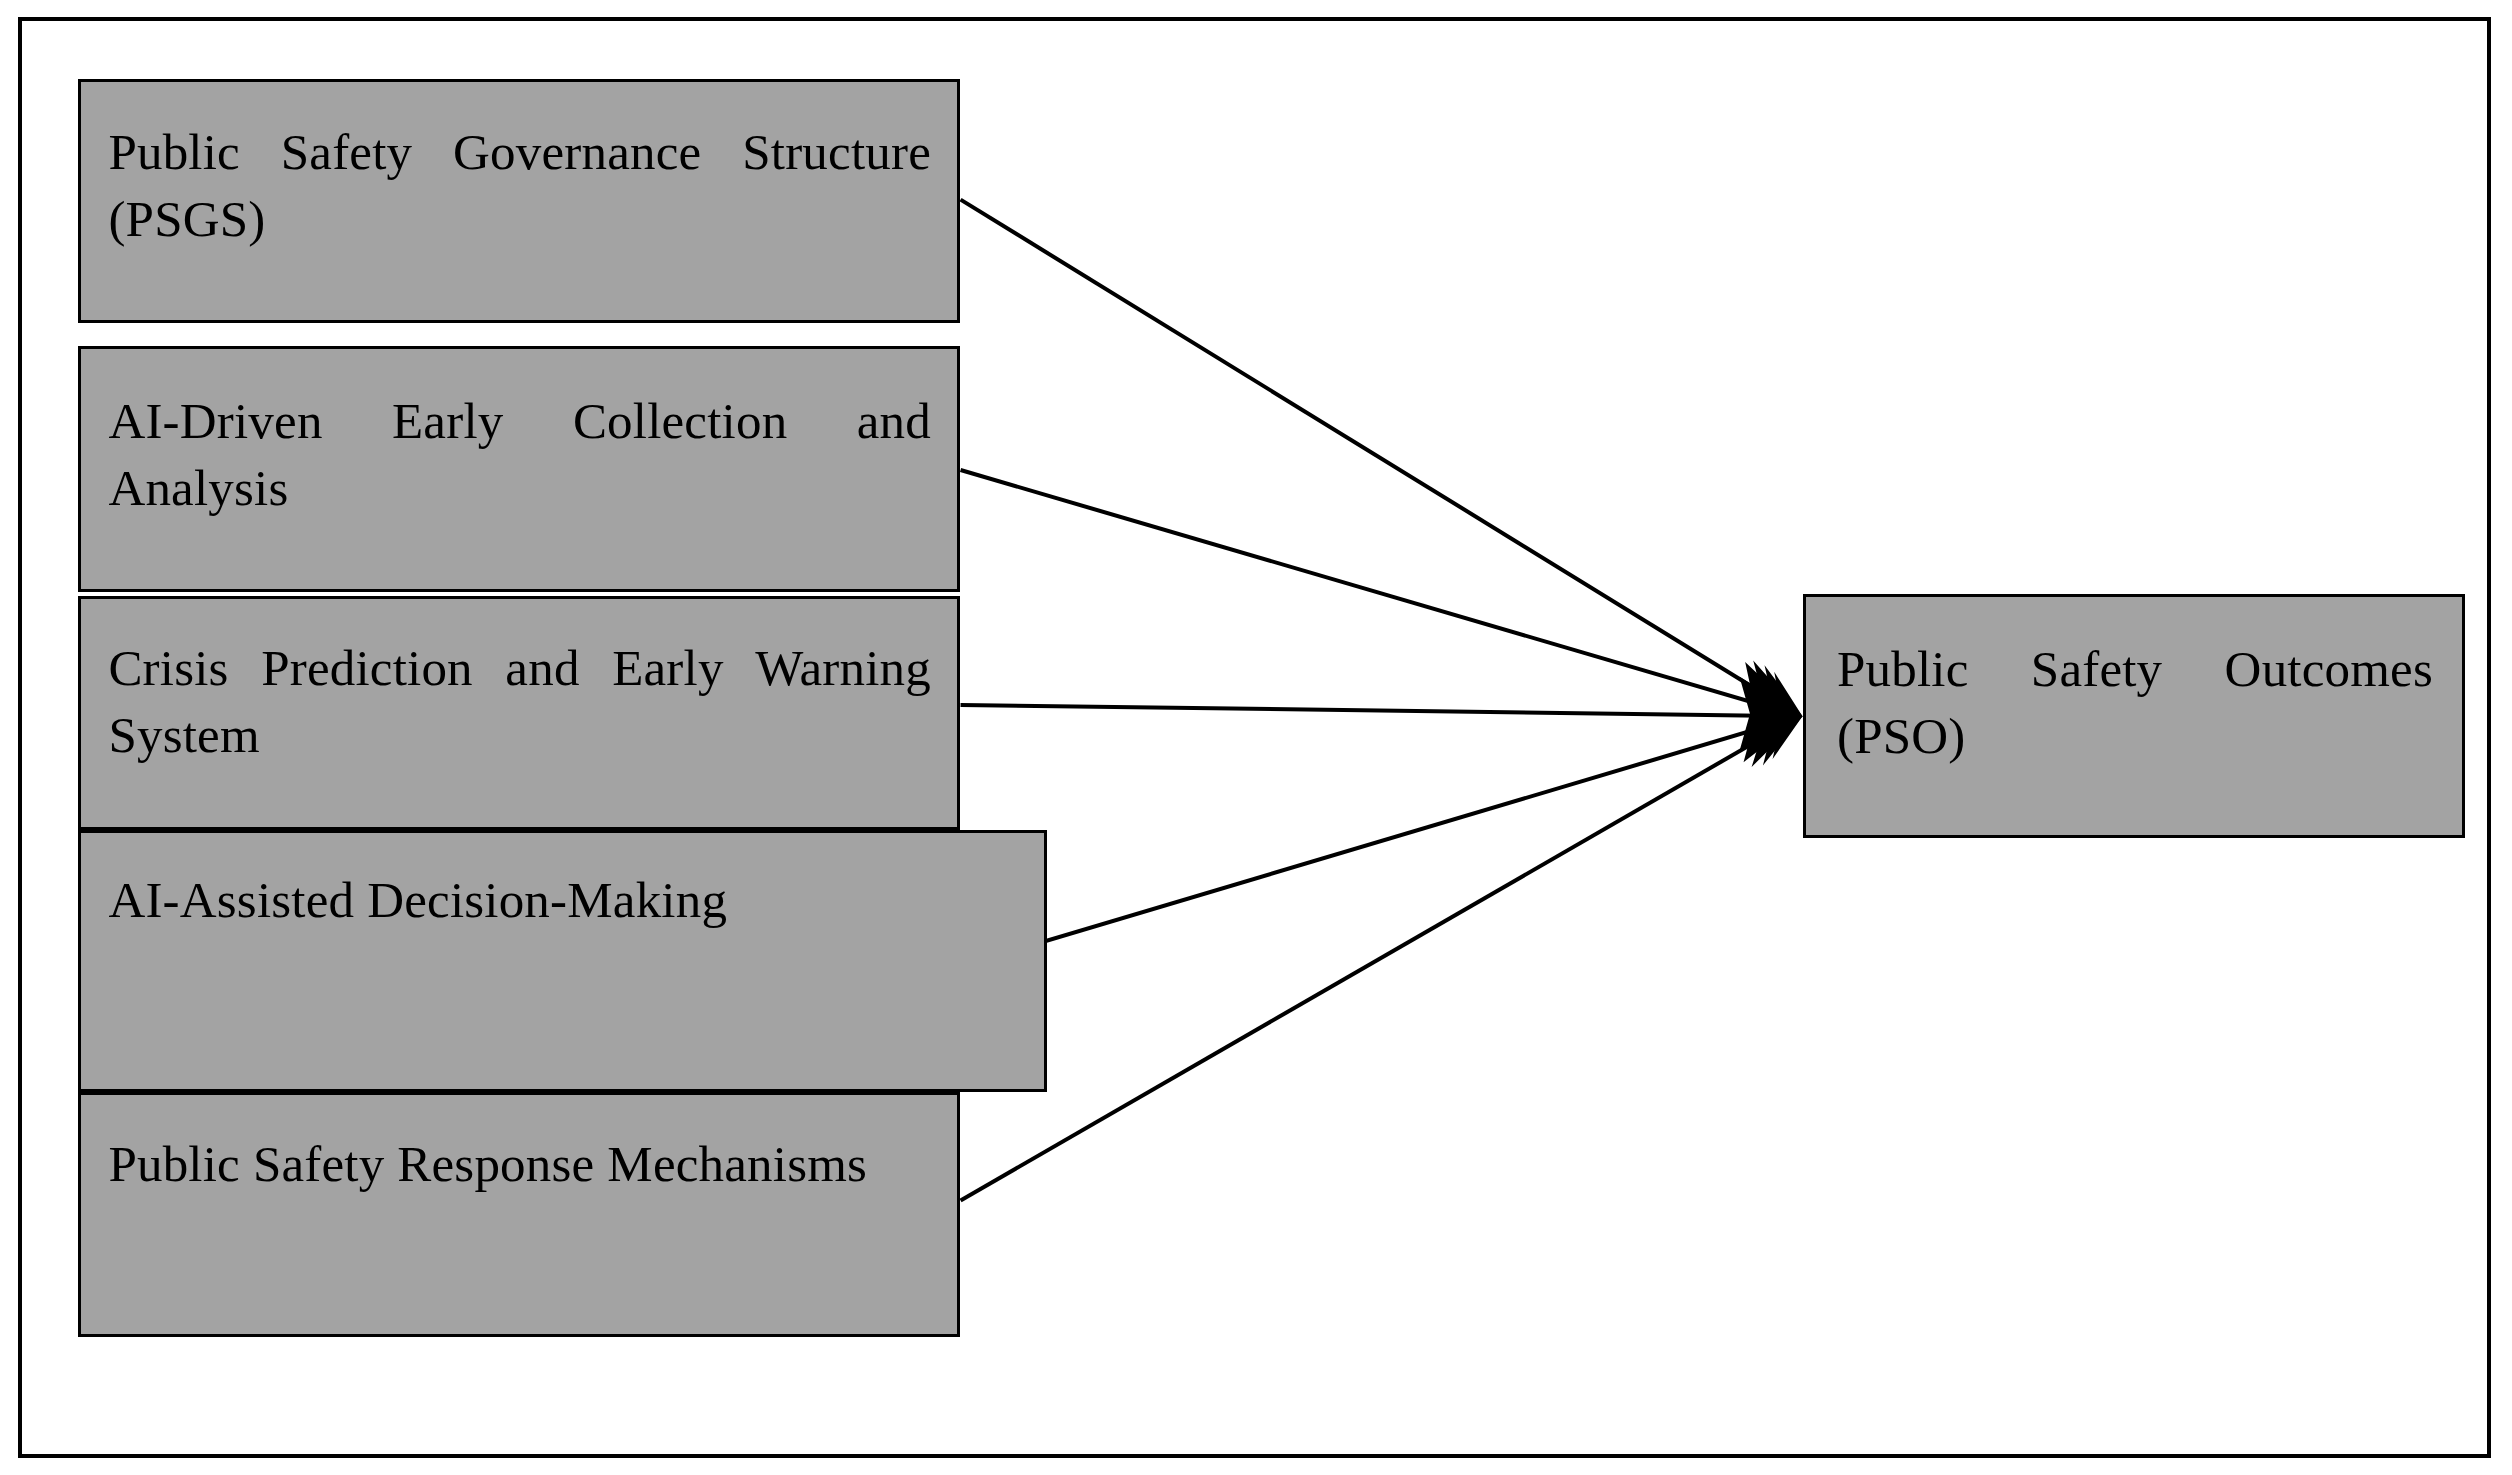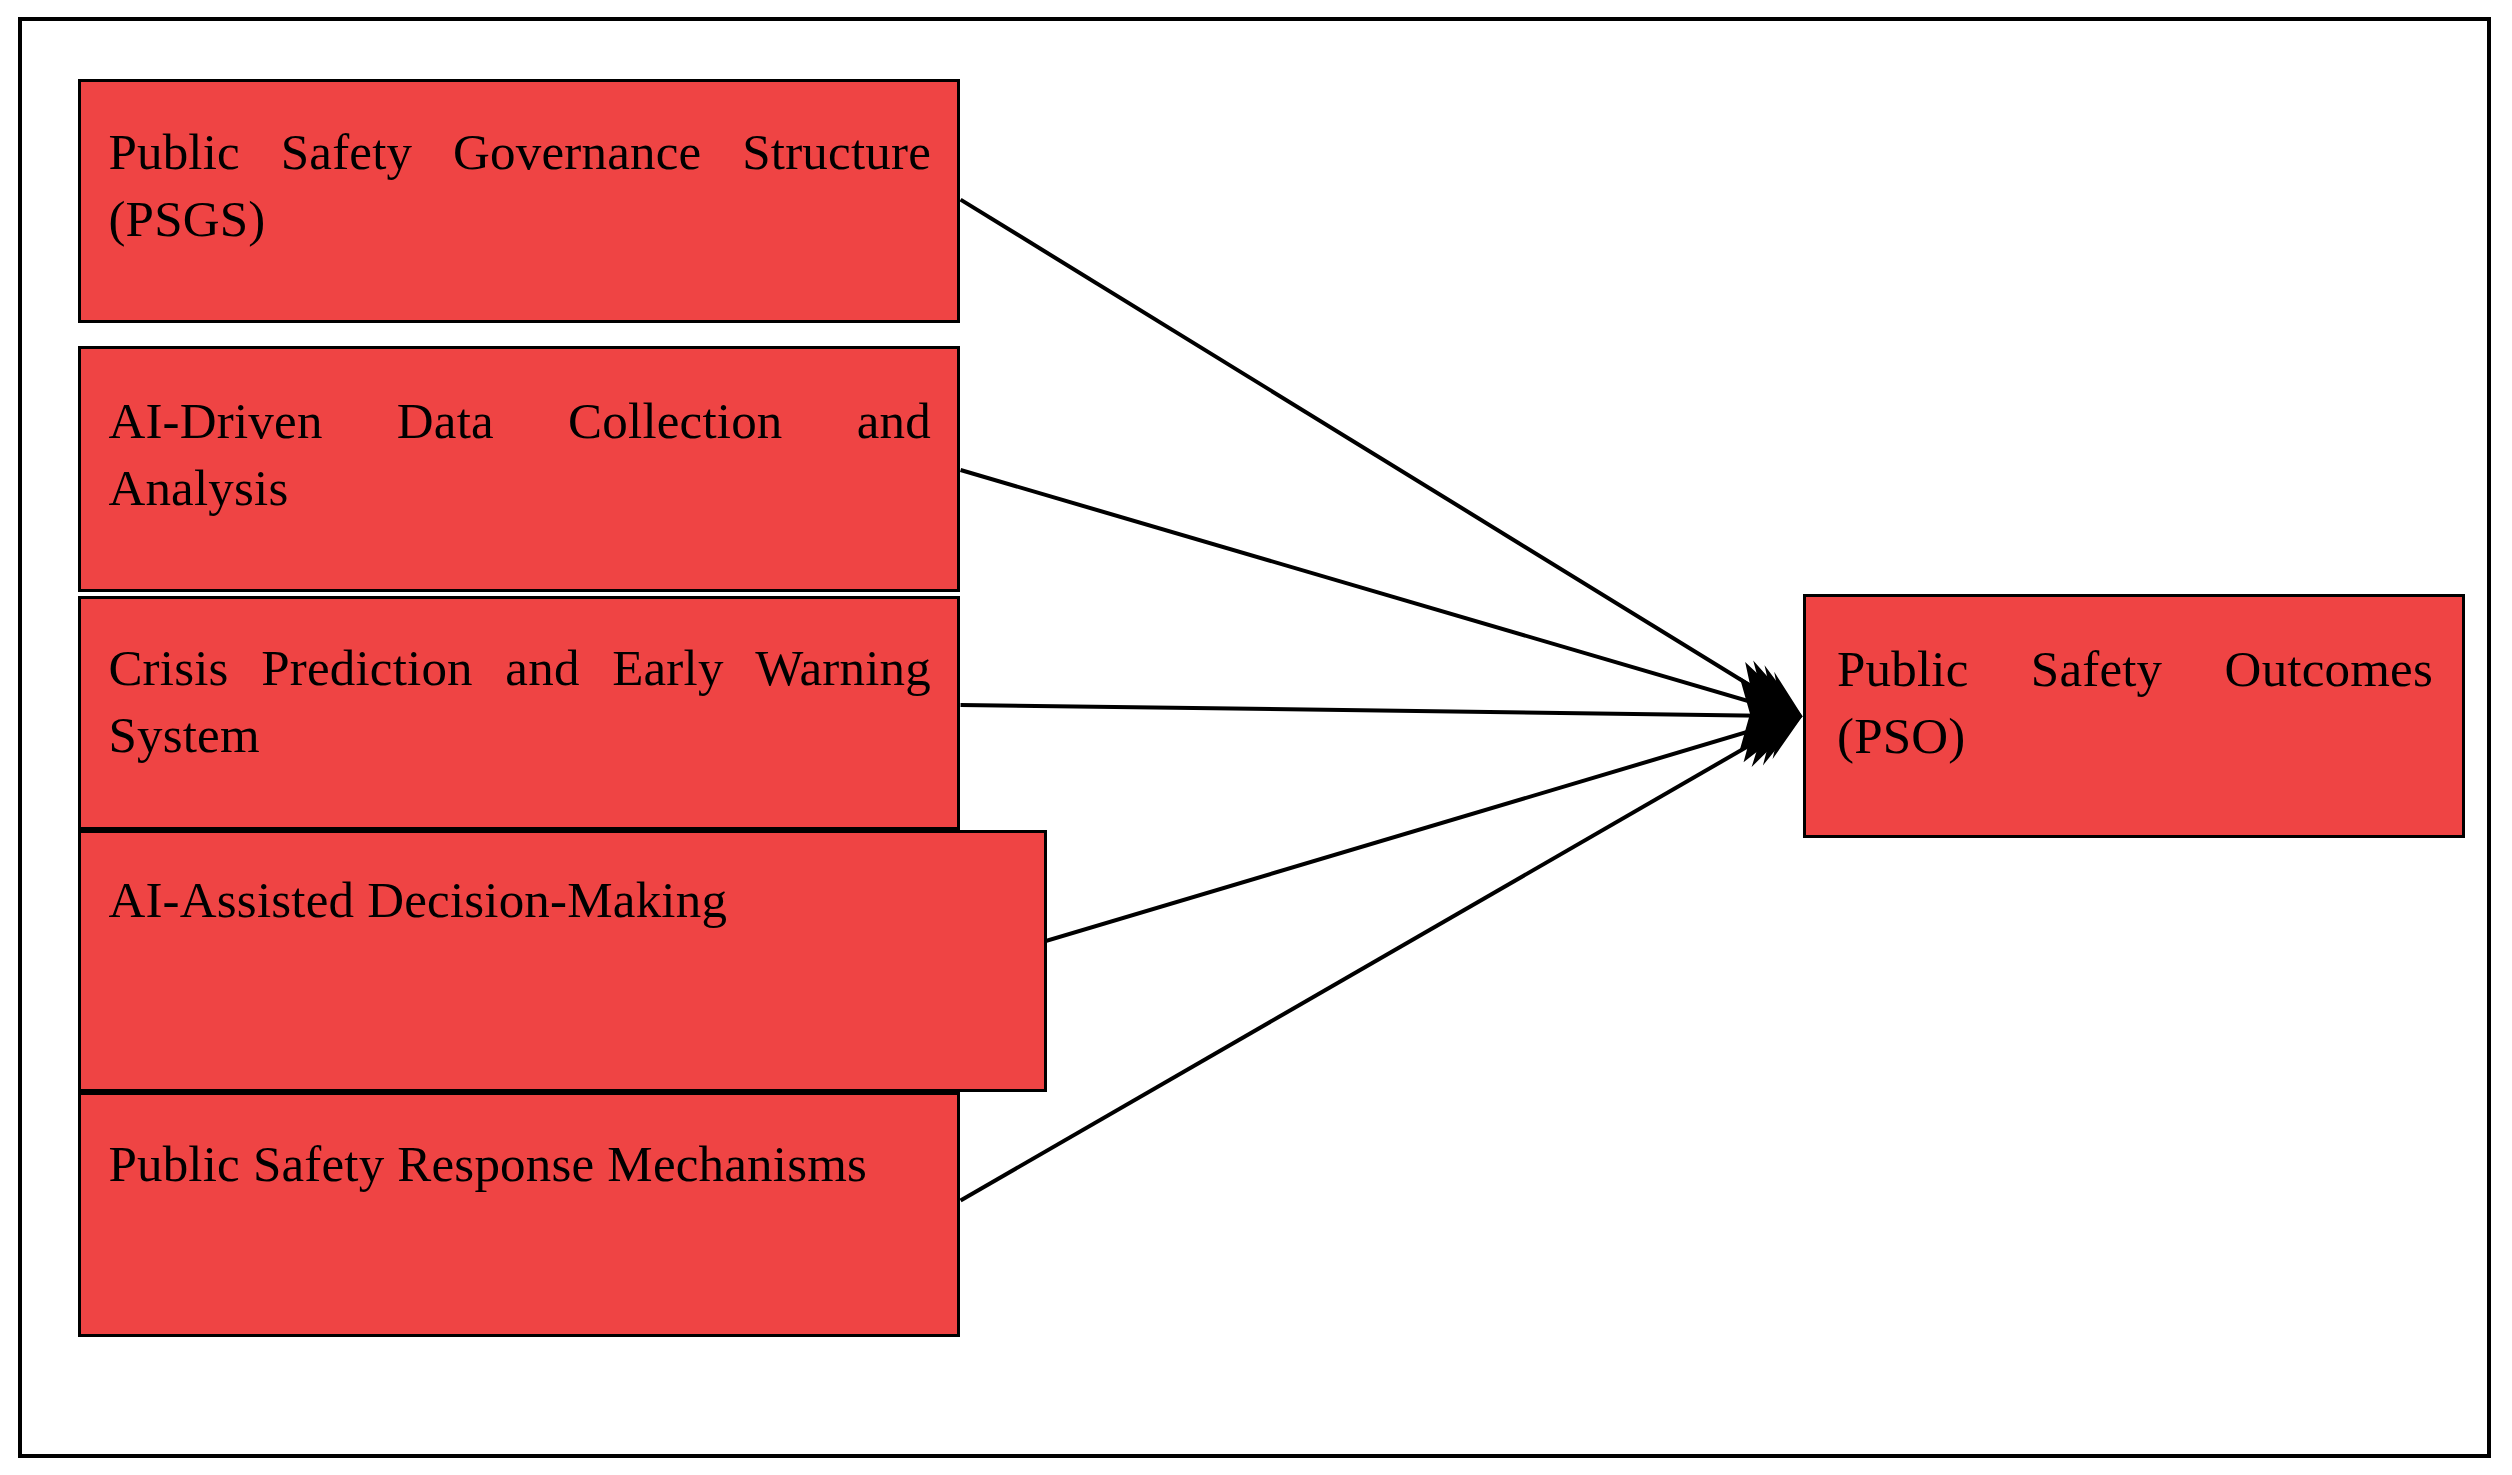--- a/index.html
+++ b/index.html
@@ -36,21 +36,21 @@
     top: 0;
     width: 2512px;
     height: 1476px;
     pointer-events: none;
   }
   
   .construct-box {
     position: absolute;
     box-sizing: border-box;
     border: 3.2px solid #000000;
-    background: #ef4444;
+    background: #a3a3a3;
     display: flex;
     align-items: center;
     justify-content: flex-start;
     flex-direction: column;
     overflow: hidden;
   }
   .box-text {
     display: block;
     width: 100%;
     box-sizing: border-box;
@@ -107,21 +107,21 @@
       <polygon points="2233,887 2186,824 2200,886 2184,948"></polygon>
       <polygon points="2233,887 2198,832 2208,886 2196,940"></polygon>
     </g>
   </svg>
 
   <div class="construct-box" id="box-psgs">
     <span class="box-text">Public Safety Governance Structure (PSGS)</span>
   </div>
 
   <div class="construct-box" id="box-aidca">
-    <span class="box-text">AI-Driven Data Collection and Analysis</span>
+    <span class="box-text">AI-Driven Early Collection and Analysis</span>
   </div>
 
   <div class="construct-box" id="box-cpews">
     <span class="box-text">Crisis Prediction and Early Warning System</span>
   </div>
 
   <div class="construct-box" id="box-aidm">
     <span class="box-text no-justify">AI-Assisted Decision-Making</span>
   </div>
 

